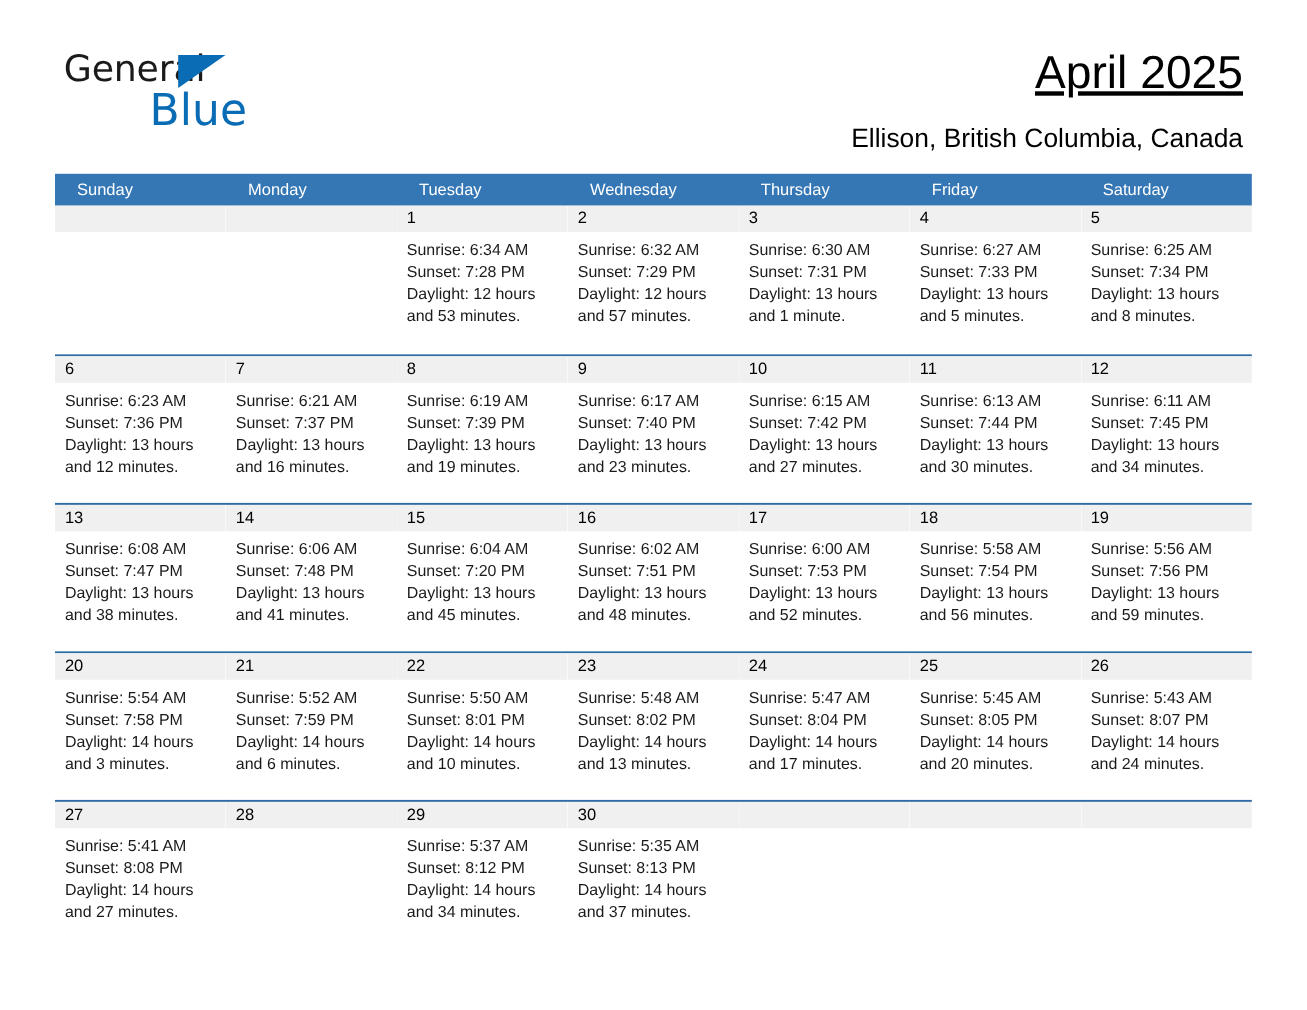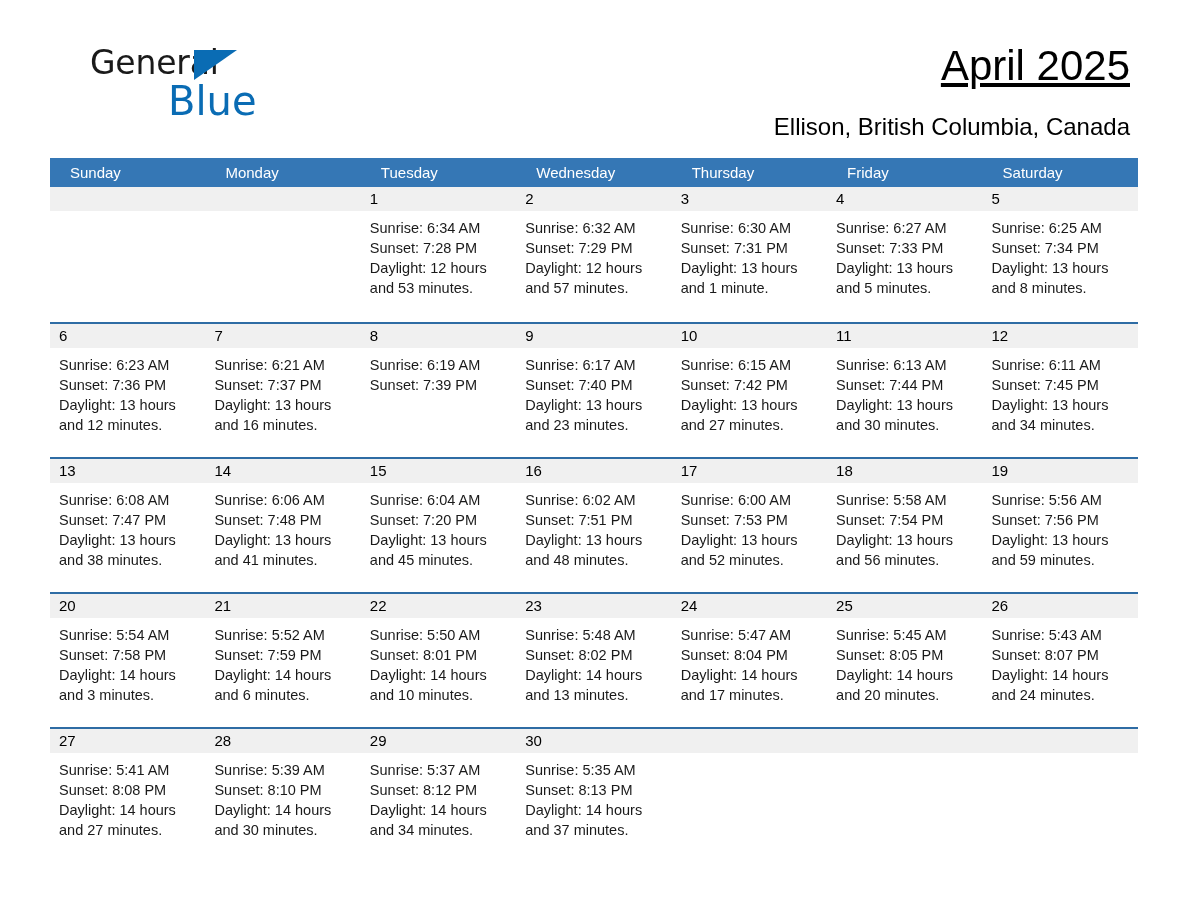--- a/index.html
+++ b/index.html
@@ -20,21 +20,20 @@
     width: 1188px;
     height: 918px;
     box-sizing: border-box;
     padding: 0 50px;
   }
 
   
   .header {
     position: relative;
     height: 112px;
-    margin-left: 32px;
   }
 
   .logo {
     position: absolute;
     left: 8px;
     top: 46px;
     width: 300px;
     height: 74px;
     line-height: 1;
   }
@@ -248,20 +247,21 @@
               <div>Sunrise: 6:21 AM</div>
               <div>Sunset: 7:37 PM</div>
               <div class="daylight">Daylight: 13 hours and 16 minutes.</div>
             </div>
           </div>
           <div class="day-cell">
             <div class="day-number-band">8</div>
             <div class="day-body">
               <div>Sunrise: 6:19 AM</div>
               <div>Sunset: 7:39 PM</div>
+              <div class="daylight">Daylight: 13 hours and 19 minutes.</div>
             </div>
           </div>
           <div class="day-cell">
             <div class="day-number-band">9</div>
             <div class="day-body">
               <div>Sunrise: 6:17 AM</div>
               <div>Sunset: 7:40 PM</div>
               <div class="daylight">Daylight: 13 hours and 23 minutes.</div>
             </div>
           </div>
@@ -410,25 +410,20 @@
           <div class="day-cell">
             <div class="day-number-band">27</div>
             <div class="day-body">
               <div>Sunrise: 5:41 AM</div>
               <div>Sunset: 8:08 PM</div>
               <div class="daylight">Daylight: 14 hours and 27 minutes.</div>
             </div>
           </div>
           <div class="day-cell">
             <div class="day-number-band">28</div>
-            <div class="day-body">
-              <div>Sunrise: 5:39 AM</div>
-              <div>Sunset: 8:10 PM</div>
-              <div class="daylight">Daylight: 14 hours and 30 minutes.</div>
-            </div>
           </div>
           <div class="day-cell">
             <div class="day-number-band">29</div>
             <div class="day-body">
               <div>Sunrise: 5:37 AM</div>
               <div>Sunset: 8:12 PM</div>
               <div class="daylight">Daylight: 14 hours and 34 minutes.</div>
             </div>
           </div>
           <div class="day-cell">

